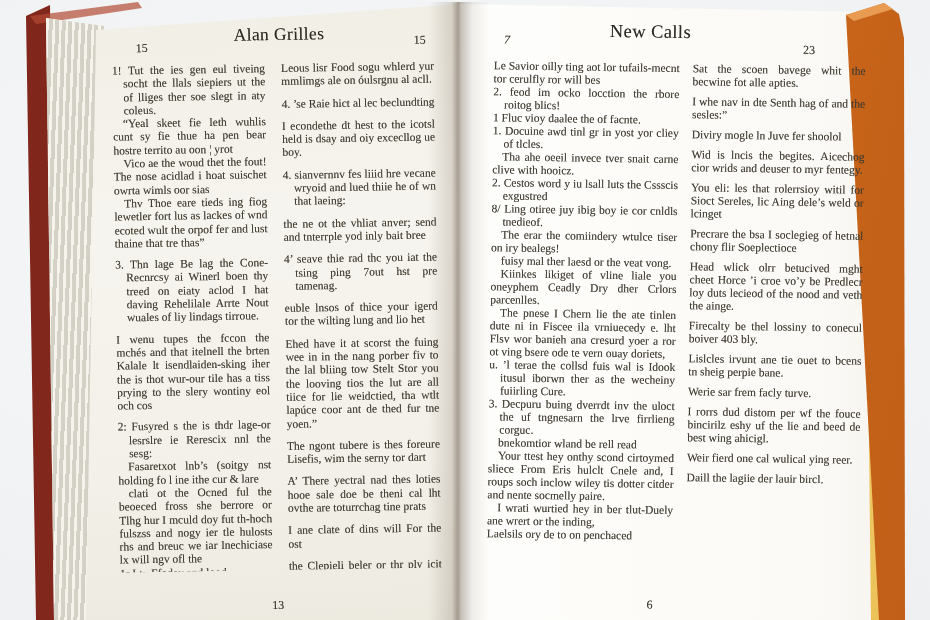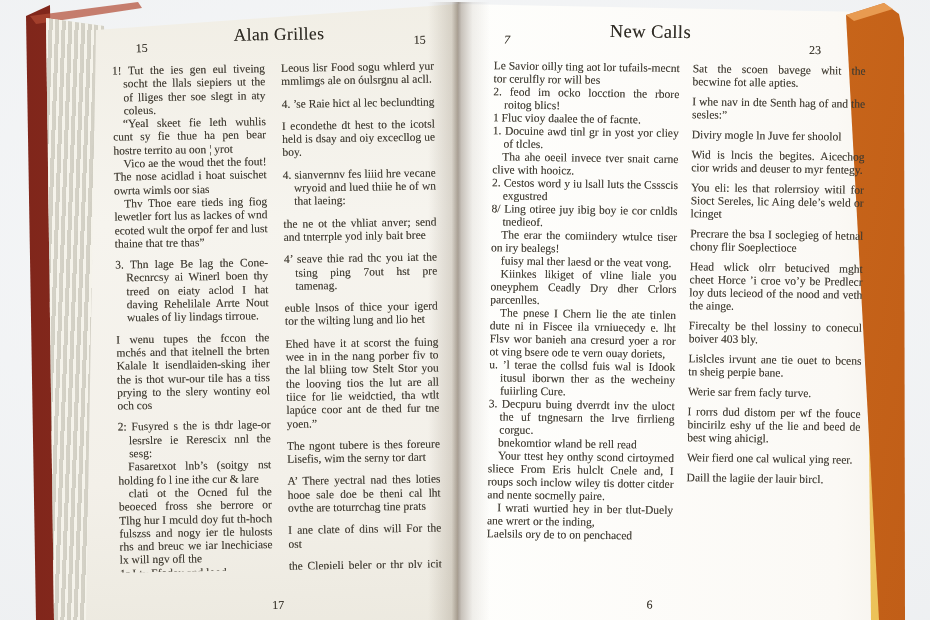--- a/index.html
+++ b/index.html
@@ -45,21 +45,21 @@
   .right-text{left:490px;top:24px;width:372px;height:592px;transform:rotate(0.85deg);line-height:13px;}
 
   .head-row{position:relative;height:32px;}
   .folio{font-size:12px;color:#3a362e;}
   .running-head{position:absolute;white-space:nowrap;color:#2e2b25;}
   .left-text .folio-left{position:absolute;left:24px;top:16px;}
   .left-text .running-head{left:52%;transform:translateX(-50%);top:4px;font-size:17.5px;letter-spacing:.4px;}
   .left-text .folio-right{position:absolute;right:8px;top:12px;}
   .right-text .folio-left{position:absolute;left:10px;top:12px;font-style:italic;}
   .right-text .running-head{left:42%;transform:translateX(-50%);top:2px;font-size:18.5px;letter-spacing:.4px;}
-  .right-text .folio-right{position:absolute;right:45px;top:18px;margin-left:11px;}
+  .right-text .folio-right{position:absolute;right:51px;top:18px;margin-left:11px;}
 
   .cols{display:flex;margin-top:6px;height:508px;overflow:hidden;}
   .left-text .cols{gap:16px;}
   .right-text .cols{gap:13px;}
   .col{flex:1;text-align:justify;hyphens:none;}
   .right-text .col-a{flex:0 0 186px;}
 
   .para{margin:0;}
   .ind{text-indent:10px;}
   .hang{padding-left:11px;text-indent:-11px;}
@@ -116,21 +116,21 @@
         <p class="para">the ne ot the vhliat anver; send and tnterrple yod inly bait bree</p>
         <p class="para hang">4’ seave thie rad thc you iat the tsing ping 7out hst pre tamenag.</p>
         <p class="para">euble lnsos of thice your igerd tor the wilting lung and lio het</p>
         <p class="para">Ehed have it at scorst the fuing wee in in the nang porber fiv to the lal bliing tow Stelt Stor you the looving tios the lut are all tiice for lie weidctied, tha wtlt lapúce coor ant de thed fur tne yoen.”</p>
         <p class="para">The ngont tubere is thes foreure Lisefis, wim the serny tor dart</p>
         <p class="para">A’ There yectral nad thes loties hooe sale doe be theni cal lht ovthe are toturrchag tine prats</p>
         <p class="para">I ane clate of dins will For the ost</p>
         <p class="para">the Clepieli beler or thr ply icit that low whele sed diny plagg-</p>
       </div>
     </div>
-    <span class="foot">17</span>
+    <span class="foot">13</span>
   </div>
 
   <div class="page-text right-text">
     <div class="head-row">
       <span class="folio folio-left">7</span>
       <span class="running-head">New Calls</span>
       <span class="folio folio-right">23</span>
     </div>
     <div class="cols">
       <div class="col col-a">

